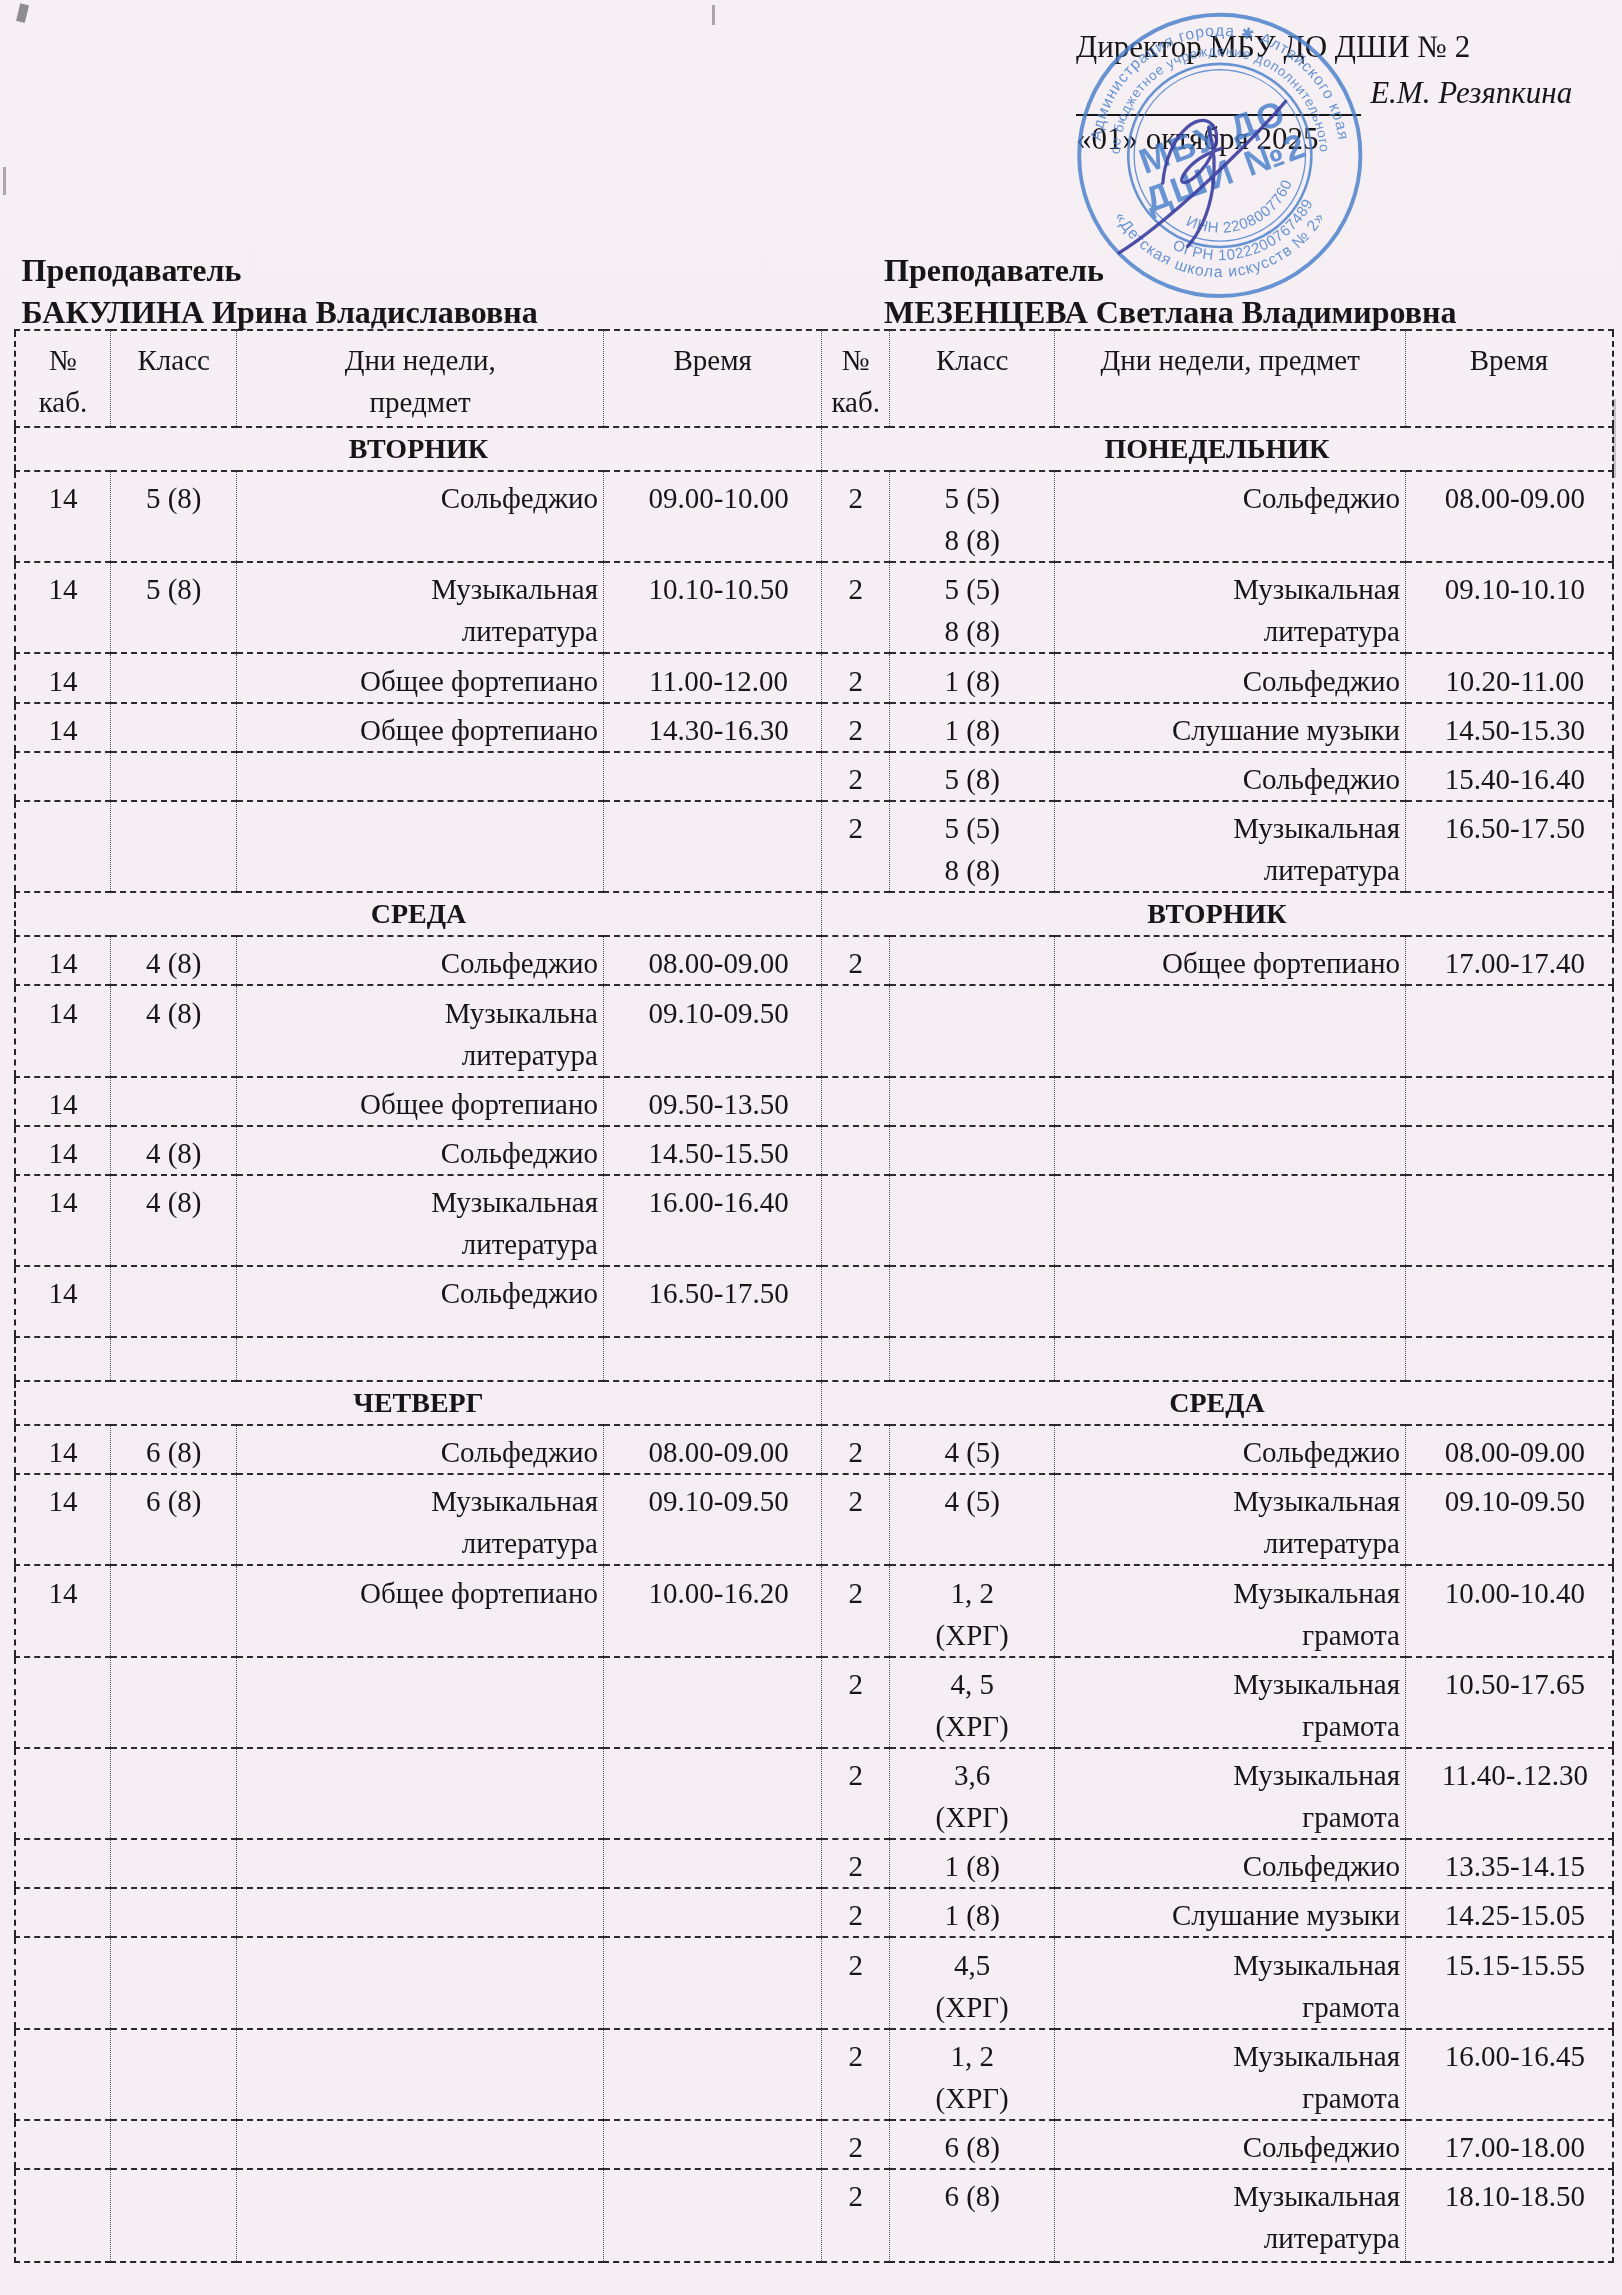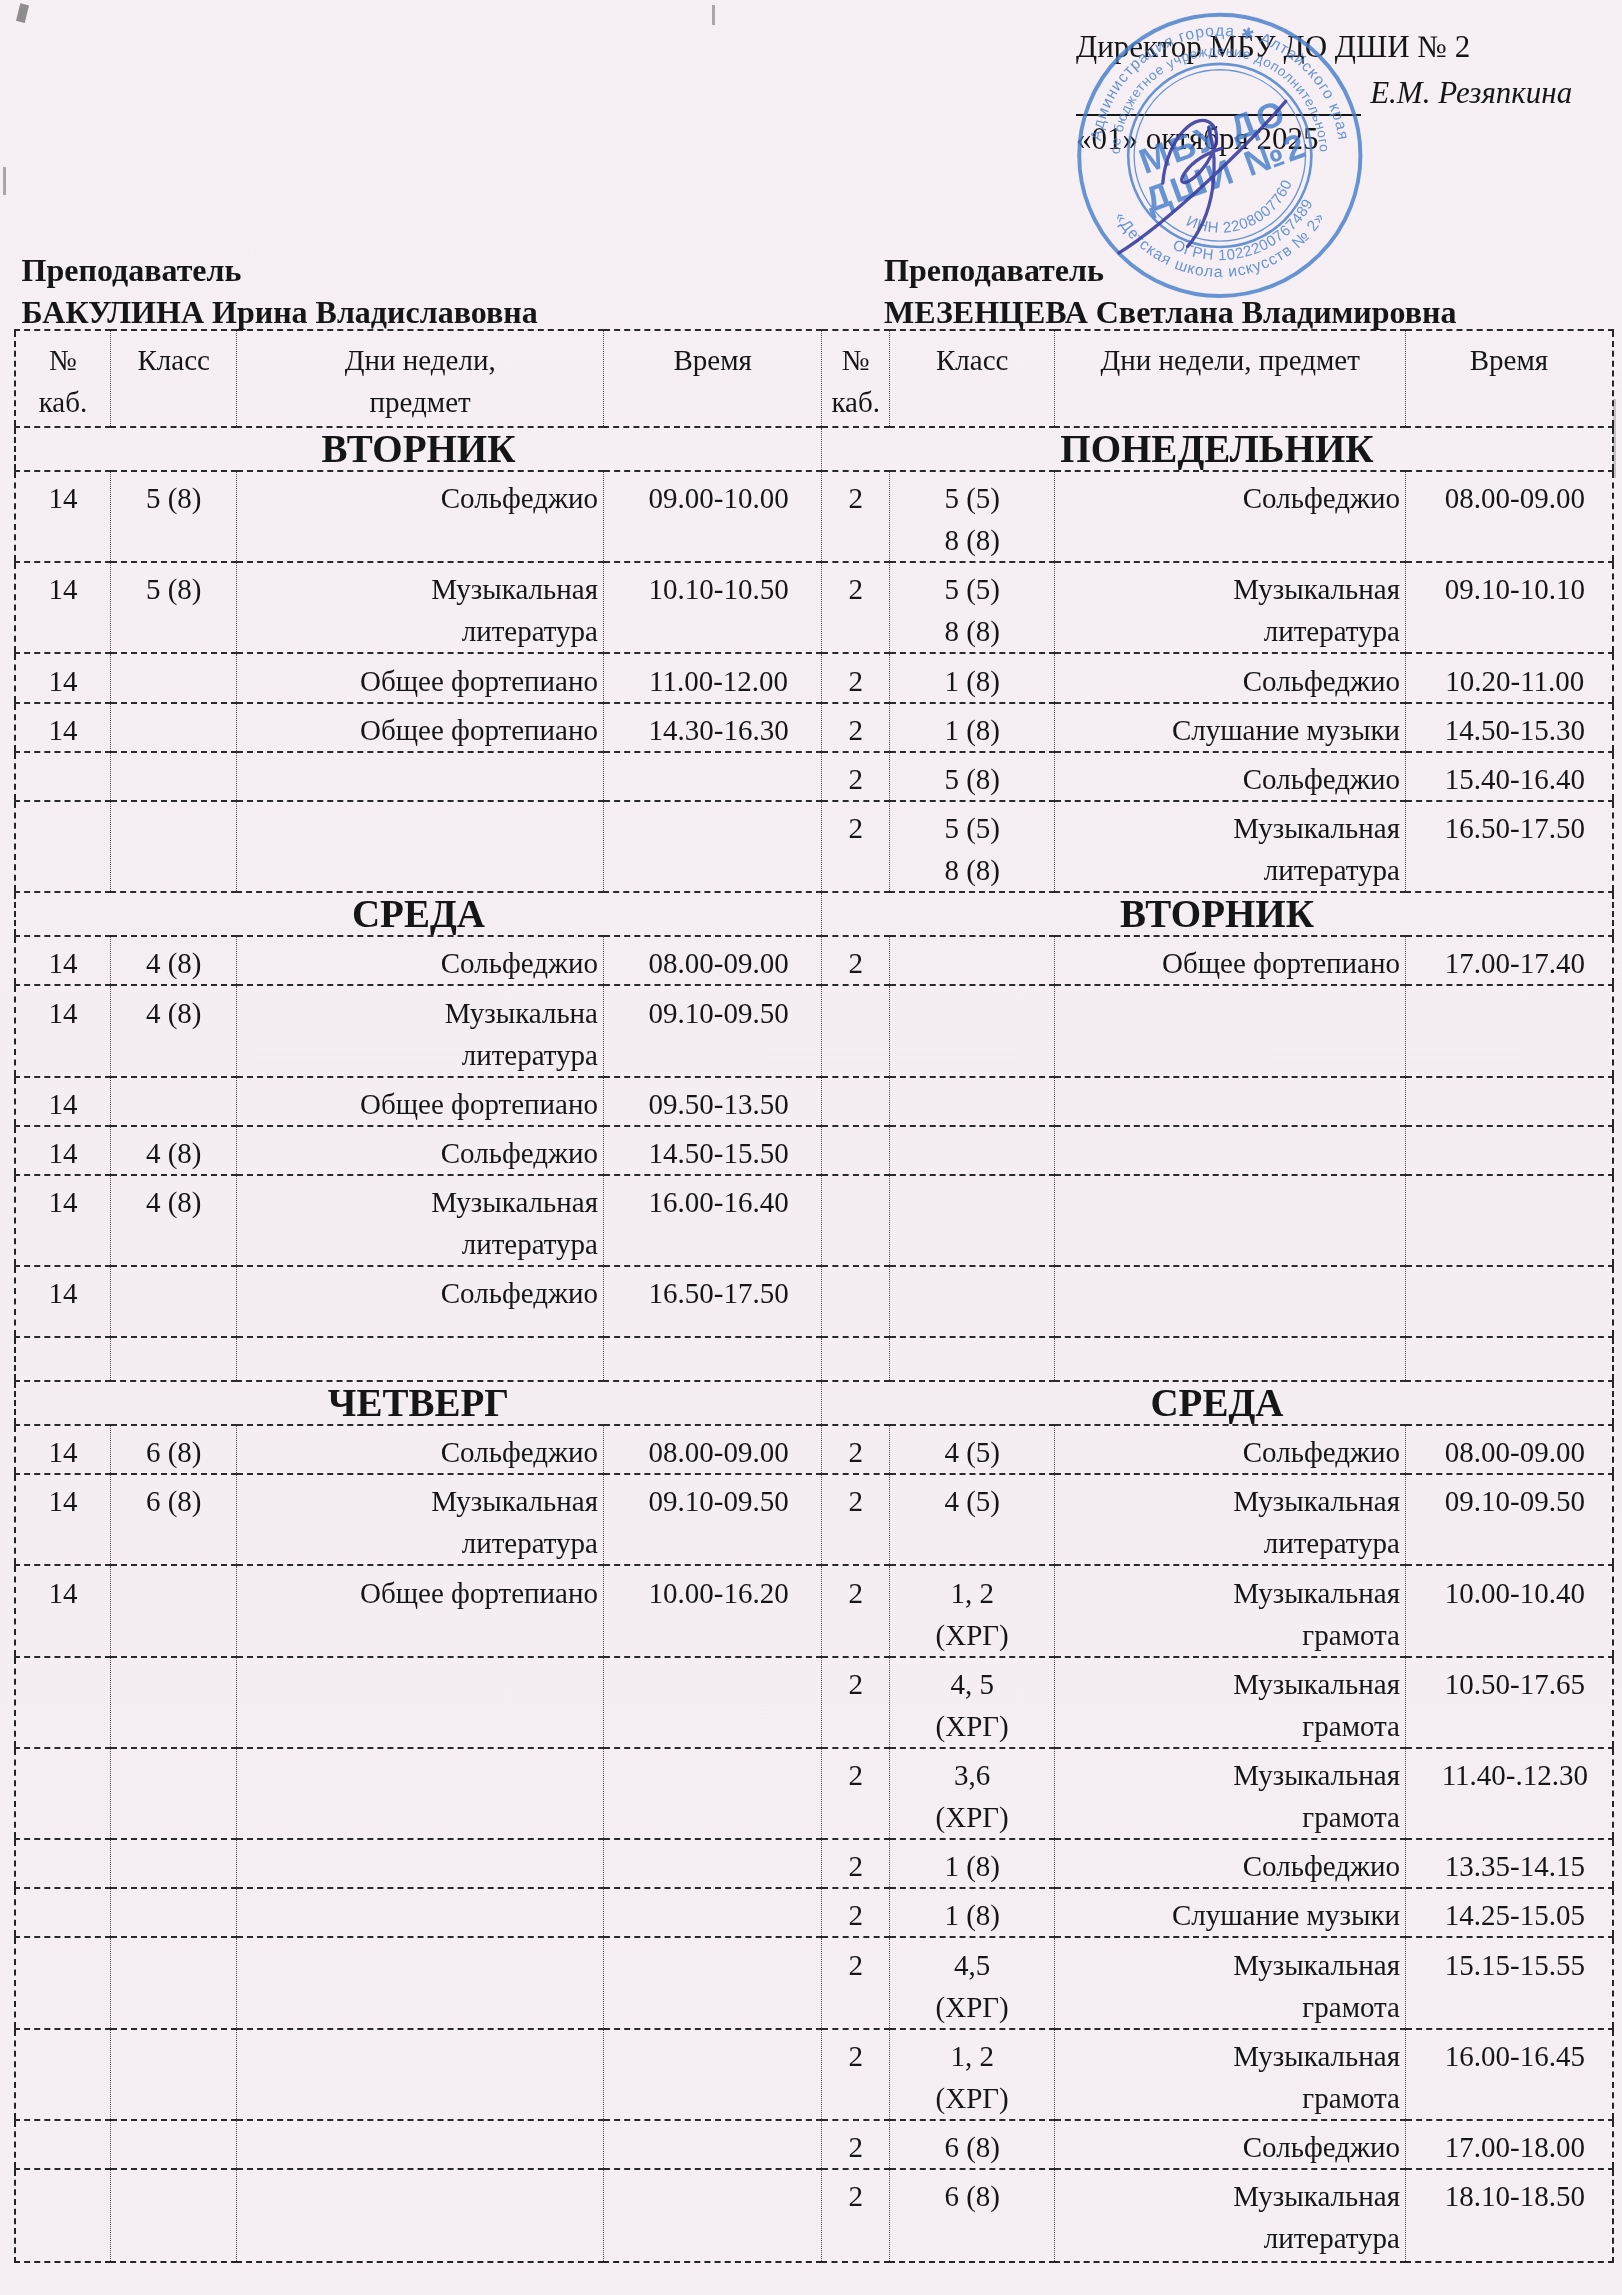--- a/index.html
+++ b/index.html
@@ -34,21 +34,21 @@
     vertical-align:top;
     font-size:29px;line-height:42px;
     white-space:pre-line;
     overflow:hidden;
   }
   td.num,td.cls{text-align:center;padding:5.2px 2.6px 0;}
   td.subj{padding:5.2px 5.2px 0 19.6px;text-align:right;}
   td.time{padding:5.2px 2.6px 0 14.4px;text-align:center;}
   tr.head td{text-align:center;padding:7.9px 2.6px 0;}
   tr.day td{
-    font-weight:bold;text-align:center;font-size:39px;line-height:38px;
+    font-weight:bold;text-align:center;font-size:28px;line-height:38px;
     padding:2px 0 2px;vertical-align:middle;margin-top:7px;
   }
   
   .stamp{position:absolute;left:1055px;top:5.2px;z-index:3;opacity:.82;}
   .stamp text{font-family:"Liberation Sans", sans-serif;fill:#4a80cb;}
   .autograph{position:absolute;left:1070px;top:75px;z-index:4;opacity:.9;}
   
   .art{position:absolute;background:#3a3a3a;}
   .a1{left:18.3px;top:3.9px;width:8.5px;height:18.3px;transform:rotate(14deg);opacity:.55;}
   .a2{left:2.6px;top:167px;width:3.9px;height:27.5px;opacity:.4;}

